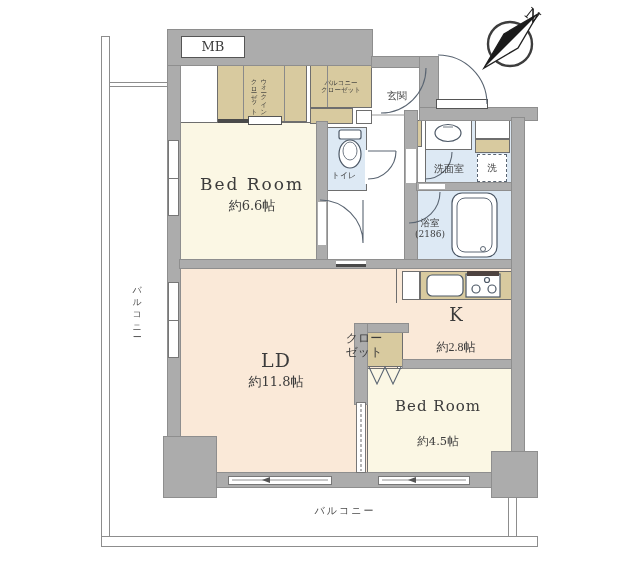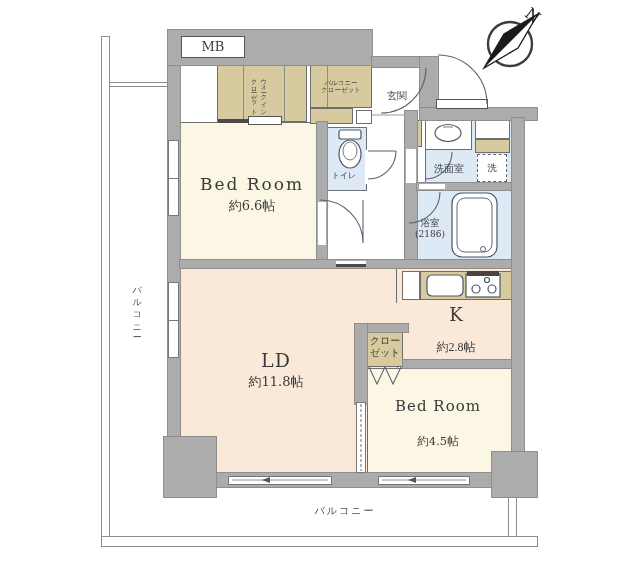--- a/index.html
+++ b/index.html
@@ -167,20 +167,20 @@
     <span style="display:block;font-size:9px;">(2186)</span>
   </div>
   <div class="lbl vtext" style="left:258px;top:93px;font-size:6.5px;line-height:1.5;">
     <div>ウォークイン</div>
     <div>クローゼット</div>
   </div>
   <div class="lbl" style="left:341px;top:87px;font-size:6.5px;">
     <span style="display:block;">バルコニー</span>
     <span style="display:block;">クローゼット</span>
   </div>
-  <div class="lbl" style="left:385px;top:346px;font-size:10px;">
+  <div class="lbl" style="left:364px;top:346px;font-size:12px;">
     <span style="display:block;">クロー</span>
     <span style="display:block;">ゼット</span>
   </div>
   <div class="lbl vtext" style="left:137px;top:307px;font-size:9px;letter-spacing:3px;color:#4a4a4a;">バルコニー</div>
   <div class="lbl" style="left:345px;top:511px;font-size:10px;letter-spacing:2px;color:#4a4a4a;">バルコニー</div>
 
 </div>
 
 </body></html>

